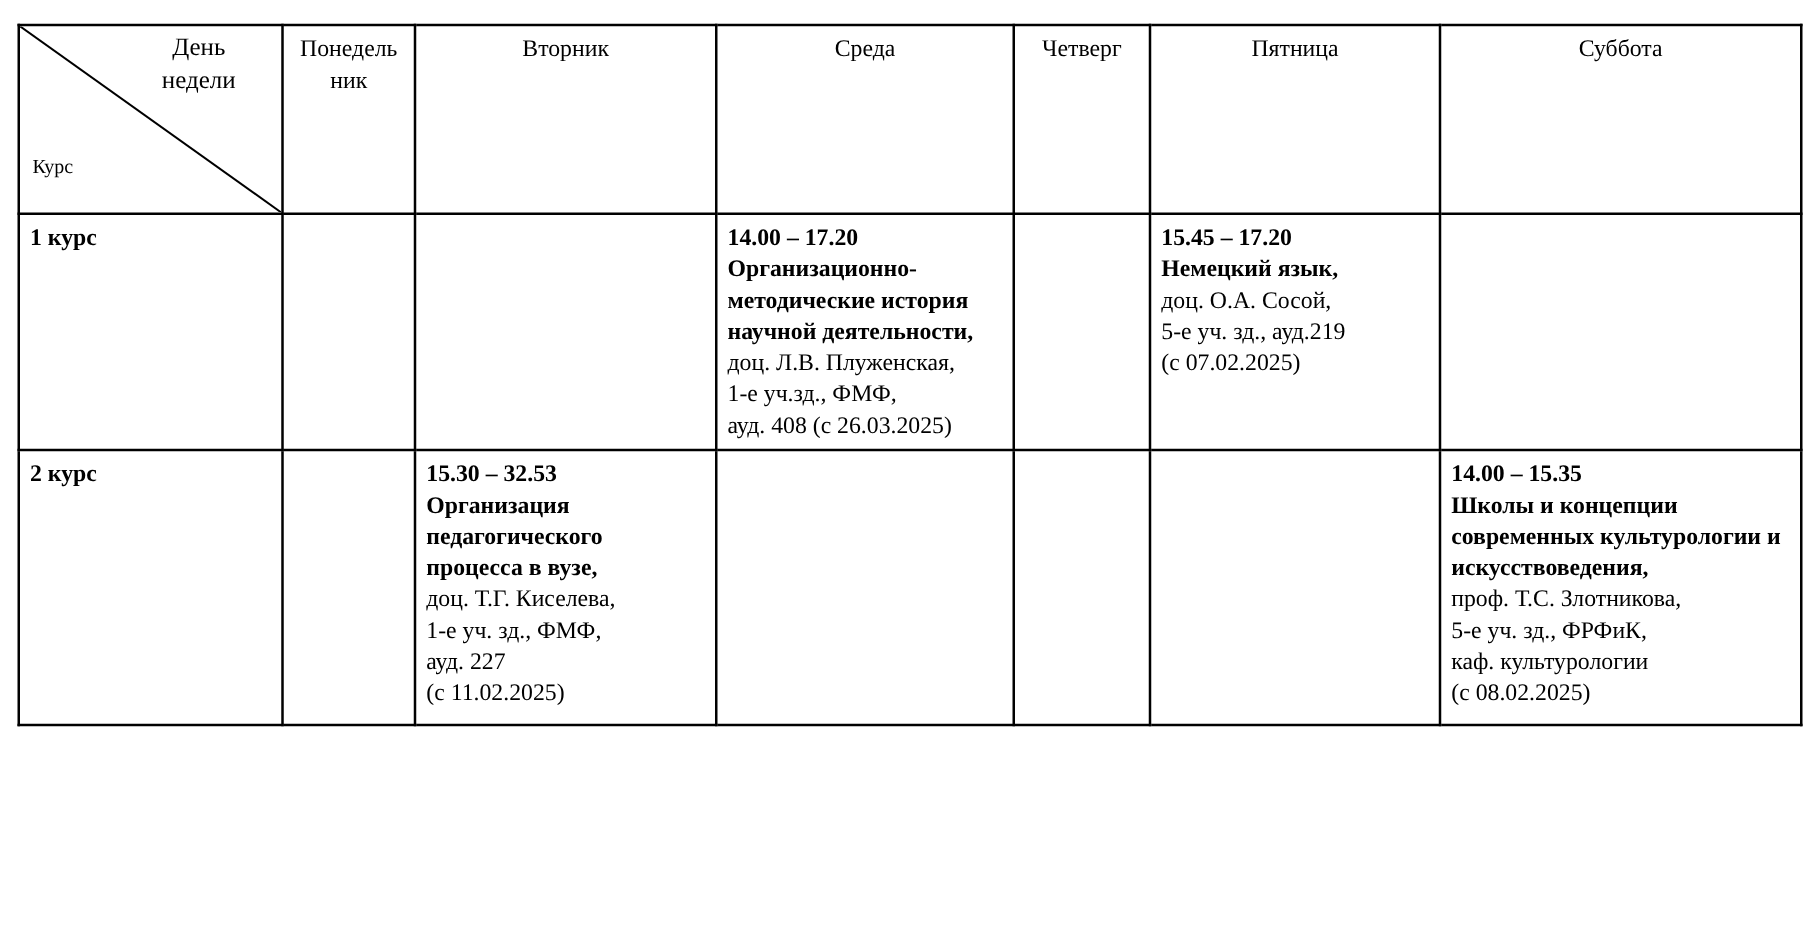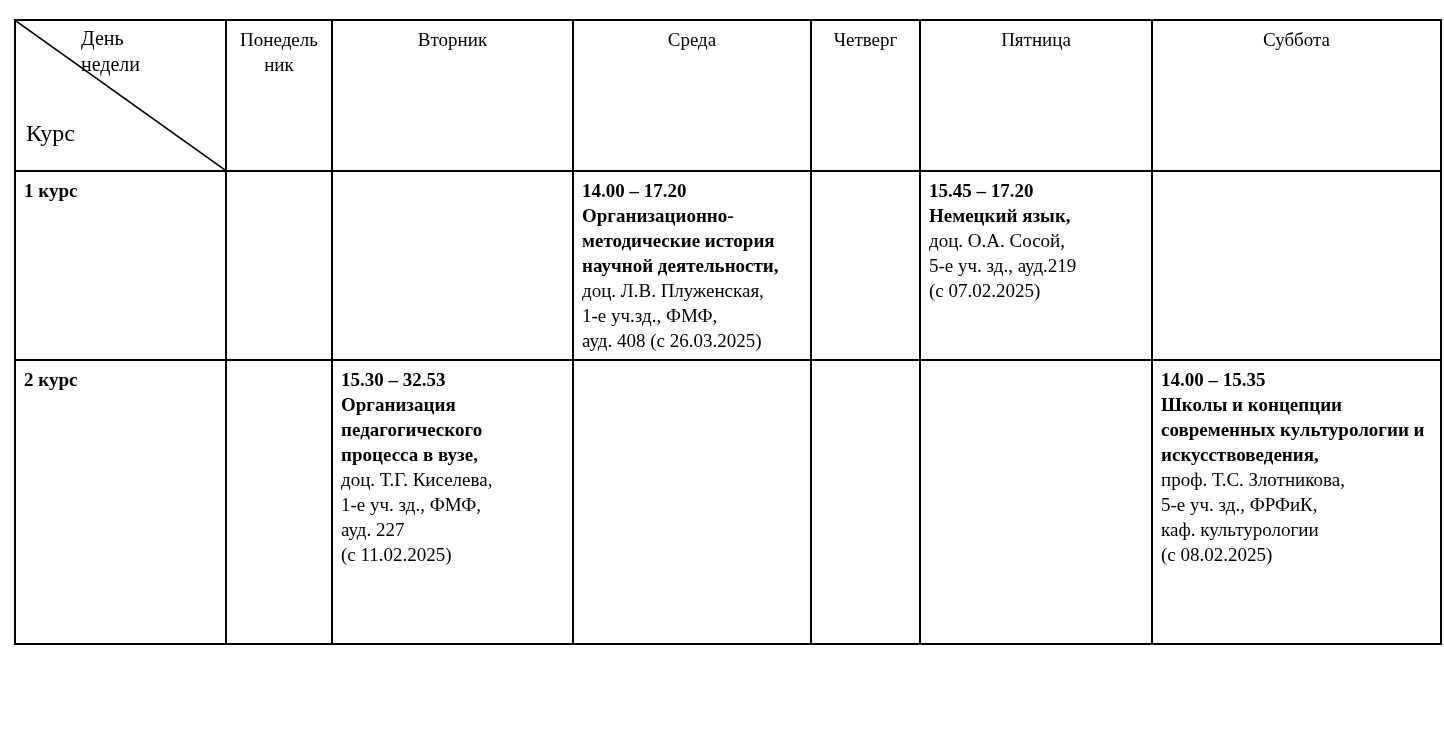--- a/index.html
+++ b/index.html
@@ -33,21 +33,21 @@
   table.schedule td {
     border: 2px solid #000000;
     vertical-align: top;
     padding: 6px 8px;
     font-size: 19px;
     line-height: 25px;
     overflow: hidden;
   }
   tr.header-row { height: 151px; }
   tr.row-course-1 { height: 172px; }
-  tr.row-course-2 { height: 284px; margin-top: 30px; }
+  tr.row-course-2 { height: 220px; margin-top: 30px; }
 
   td.day-header {
     text-align: center;
     padding-top: 4px;
     font-size: 20px;
     line-height: 26px;
     white-space: pre-line;
   }
   td.corner-cell {
     position: relative;
@@ -55,32 +55,32 @@
   }
   .corner-svg {
     position: absolute;
     left: 0; top: 0;
     width: 100%; height: 100%;
     display: block;
   }
   .corner-top {
     position: absolute;
     top: 4px;
-    right: 28px;
+    right: 8px;
     width: 116px;
-    text-align: left;
+    text-align: center;
     font-size: 20px;
     line-height: 26px;
     white-space: pre-line;
   }
   .corner-bottom {
     position: absolute;
     left: 10px;
     bottom: 24px;
-    font-size: 24px;
+    font-size: 16px;
   }
   td.course-cell {
     font-weight: bold;
     font-size: 20px;
     padding-left: 10px;
   }
   .entry-time { font-weight: bold; }
   .entry-subject { font-weight: bold; }
   .entry-details { white-space: pre-line; }
 </style>

